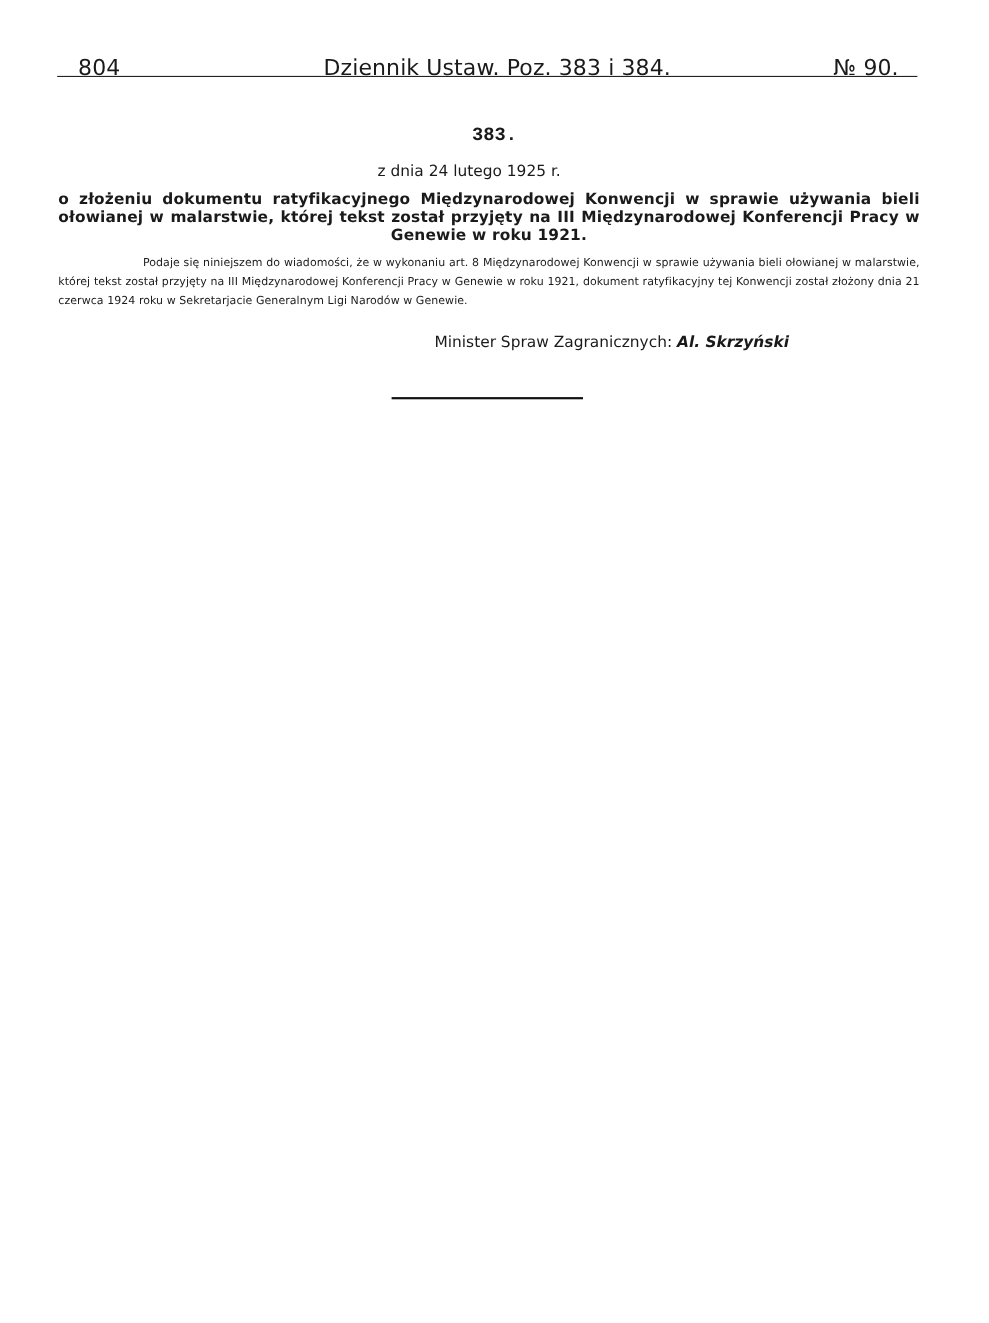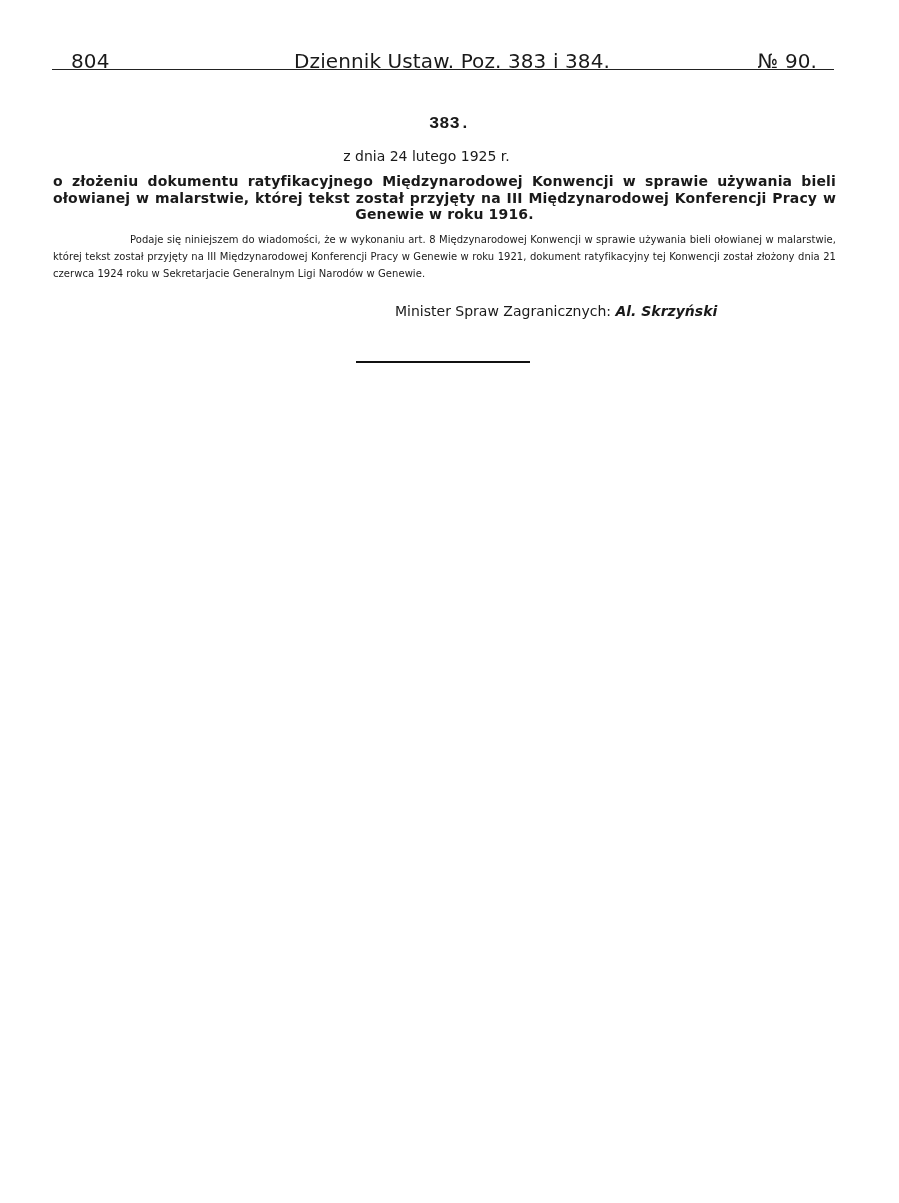--- a/index.html
+++ b/index.html
@@ -140,21 +140,21 @@
   <div class="running-head">
     <span class="page-number">804</span>
     <span class="journal-title">Dziennik Ustaw. Poz. 383 i 384.</span>
     <span class="issue-number">№ 90.</span>
   </div>
   <div class="head-rule"></div>
 
   <div class="item-number">383.</div>
   <div class="act-date">z dnia 24 lutego 1925 r.</div>
 
-  <div class="act-subject">o złożeniu dokumentu ratyfikacyjnego Międzynarodowej Konwencji w sprawie używania bieli ołowianej w malarstwie, której tekst został przyjęty na III Międzynarodowej Konferencji Pracy w Genewie w roku 1916.</div>
+  <div class="act-subject">o złożeniu dokumentu ratyfikacyjnego Międzynarodowej Konwencji w sprawie używania bieli ołowianej w malarstwie, której tekst został przyjęty na III Międzynarodowej Konferencji Pracy w Genewie w roku 1921.</div>
 
   <div class="act-body">Podaje się niniejszem do wiadomości, że w wykonaniu art. 8 Międzynarodowej Konwencji w sprawie używania bieli ołowianej w malarstwie, której tekst został przyjęty na III Międzynarodowej Konferencji Pracy w Genewie w roku 1921, dokument ratyfikacyjny tej Konwencji został złożony dnia 21 czerwca 1924 roku w Sekretarjacie Generalnym Ligi Narodów w Genewie.</div>
 
   <div class="signature">
     <span>Minister Spraw Zagranicznych:</span>
     <span class="signatory">Al. Skrzyński</span>
   </div>
 
   <div class="end-rule"></div>
 

